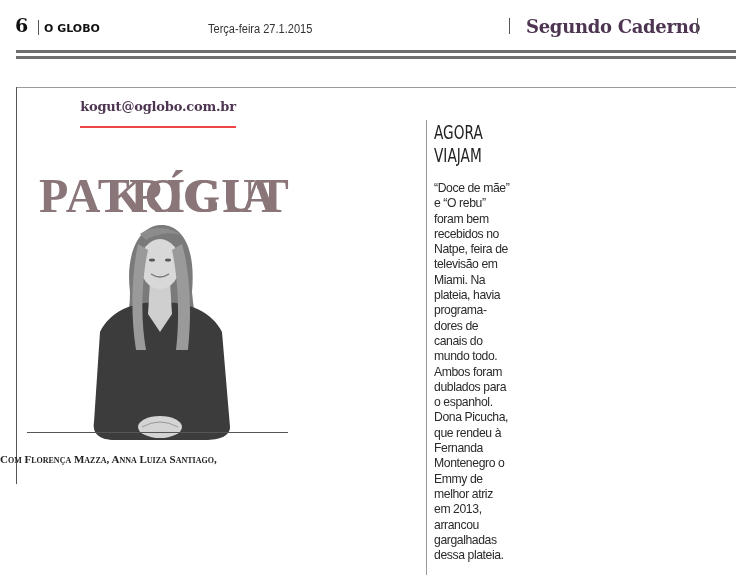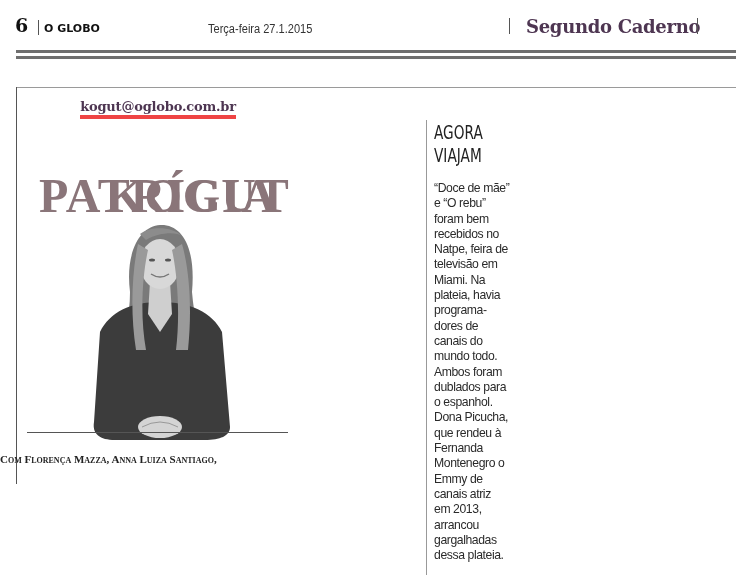--- a/index.html
+++ b/index.html
@@ -11,21 +11,21 @@
   .page-num { left: 15px; top: 16px; font-family: "DejaVu Serif", serif; font-weight: bold; font-size: 19px; color: #111; line-height: 1; }
   .pipe { background: #555; width: 1px; }
   .globo { left: 44px; top: 22px; font-family: "DejaVu Sans", sans-serif; font-weight: bold; font-size: 11px; letter-spacing: 0px; color: #111; text-align: right; }
   .date { left: 208px; top: 22px; font-family: "Liberation Sans", sans-serif; font-size: 12px; color: #333; transform: scaleX(0.92); transform-origin: left; }
   .section { left: 518px; top: 16px; font-family: "DejaVu Serif", serif; font-weight: bold; font-size: 18px; color: #4e3652; letter-spacing: -0.3px; margin-left: 8px; }
   .rule1 { left: 16px; top: 50px; width: 720px; height: 3px; background: #6f6f6f; }
   .rule2 { left: 16px; top: 56px; width: 720px; height: 3px; background: #6f6f6f; }
   .box-top { left: 16px; top: 87px; width: 720px; height: 1px; background: #9a9a9a; }
   .box-left { left: 16px; top: 87px; width: 1px; height: 397px; background: #555; }
   .email { left: 0; width: 316px; top: 97px; text-align: center; }
-  .email span { font-family: "DejaVu Serif", serif; font-weight: bold; font-size: 13px; color: #4e3652; border-bottom: 4px solid #ef4444; padding-bottom: 1px; letter-spacing: -0.2px; }
+  .email span { font-family: "DejaVu Serif", serif; font-weight: bold; font-size: 13px; color: #4e3652; border-bottom: 2px solid #ef4444; padding-bottom: 12px; letter-spacing: -0.2px; }
   .name { left: 0; width: 316px; text-align: center; font-family: "Liberation Serif", serif; font-weight: bold; color: #8a7579; font-size: 48px; line-height: 48px; letter-spacing: 1px; }
   .name1 { top: 124px; margin-top: 48px; }
   .name2 { top: 172px; padding-left: 40px; }
   .photo { left: 80px; top: 222px; width: 160px; height: 224px; }
   .photo-rule { left: 27px; top: 432px; width: 261px; height: 1px; background: #555; }
   .credits { left: 0; width: 316px; top: 453px; text-align: left; font-family: "Liberation Serif", serif; font-weight: bold; font-size: 11px; line-height: 12px; color: #222; font-variant: small-caps; }
   .col-rule { left: 426px; top: 120px; width: 1px; height: 455px; background: #999; }
   .headline { left: 434px; top: 121px; font-family: "DejaVu Sans", sans-serif; font-size: 19px; line-height: 23px; color: #222; transform: scaleX(0.72); transform-origin: left top; letter-spacing: 0px; }
   .body-text { left: 434px; top: 181px; width: 80px; font-family: "Liberation Sans", sans-serif; font-size: 12.2px; line-height: 15.3px; color: #2a2a2a; letter-spacing: -0.4px; }
   .body-text div { white-space: nowrap; }
@@ -100,18 +100,18 @@
   <div>canais do</div>
   <div>mundo todo.</div>
   <div>Ambos foram</div>
   <div>dublados para</div>
   <div>o espanhol.</div>
   <div>Dona Picucha,</div>
   <div>que rendeu à</div>
   <div>Fernanda</div>
   <div>Montenegro o</div>
   <div>Emmy de</div>
-  <div>canais atriz</div>
+  <div>melhor atriz</div>
   <div>em 2013,</div>
   <div>arrancou</div>
   <div>gargalhadas</div>
   <div>dessa plateia.</div>
 </div>
 
 </body></html>

